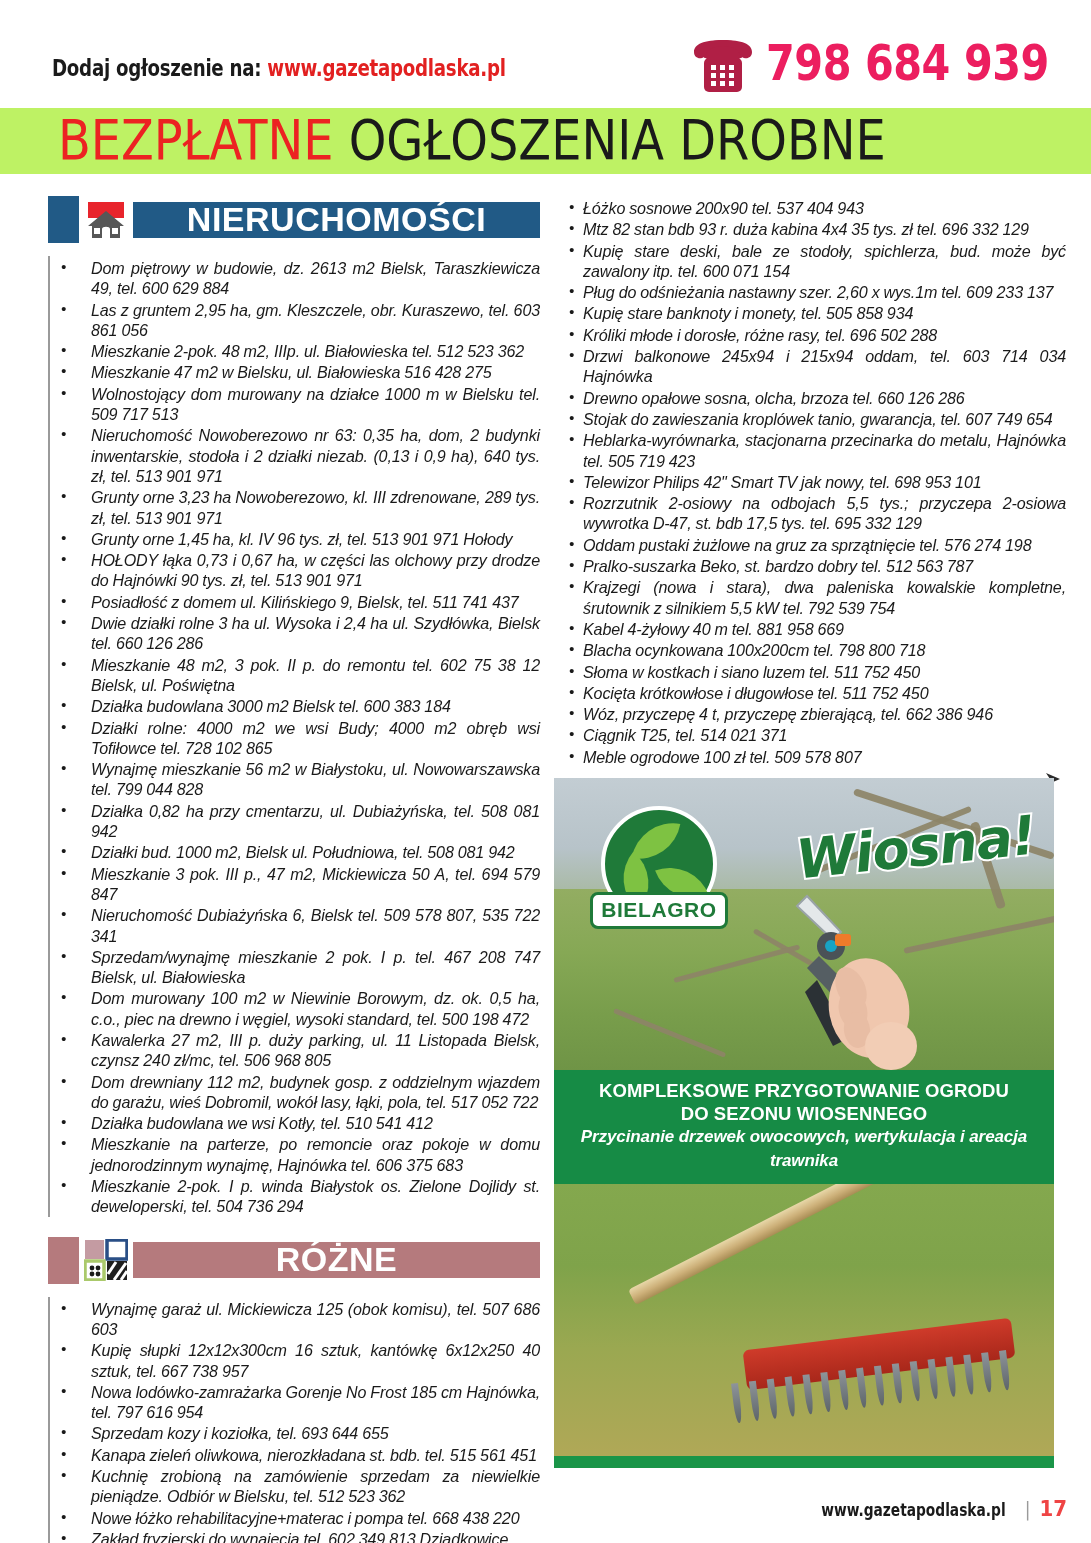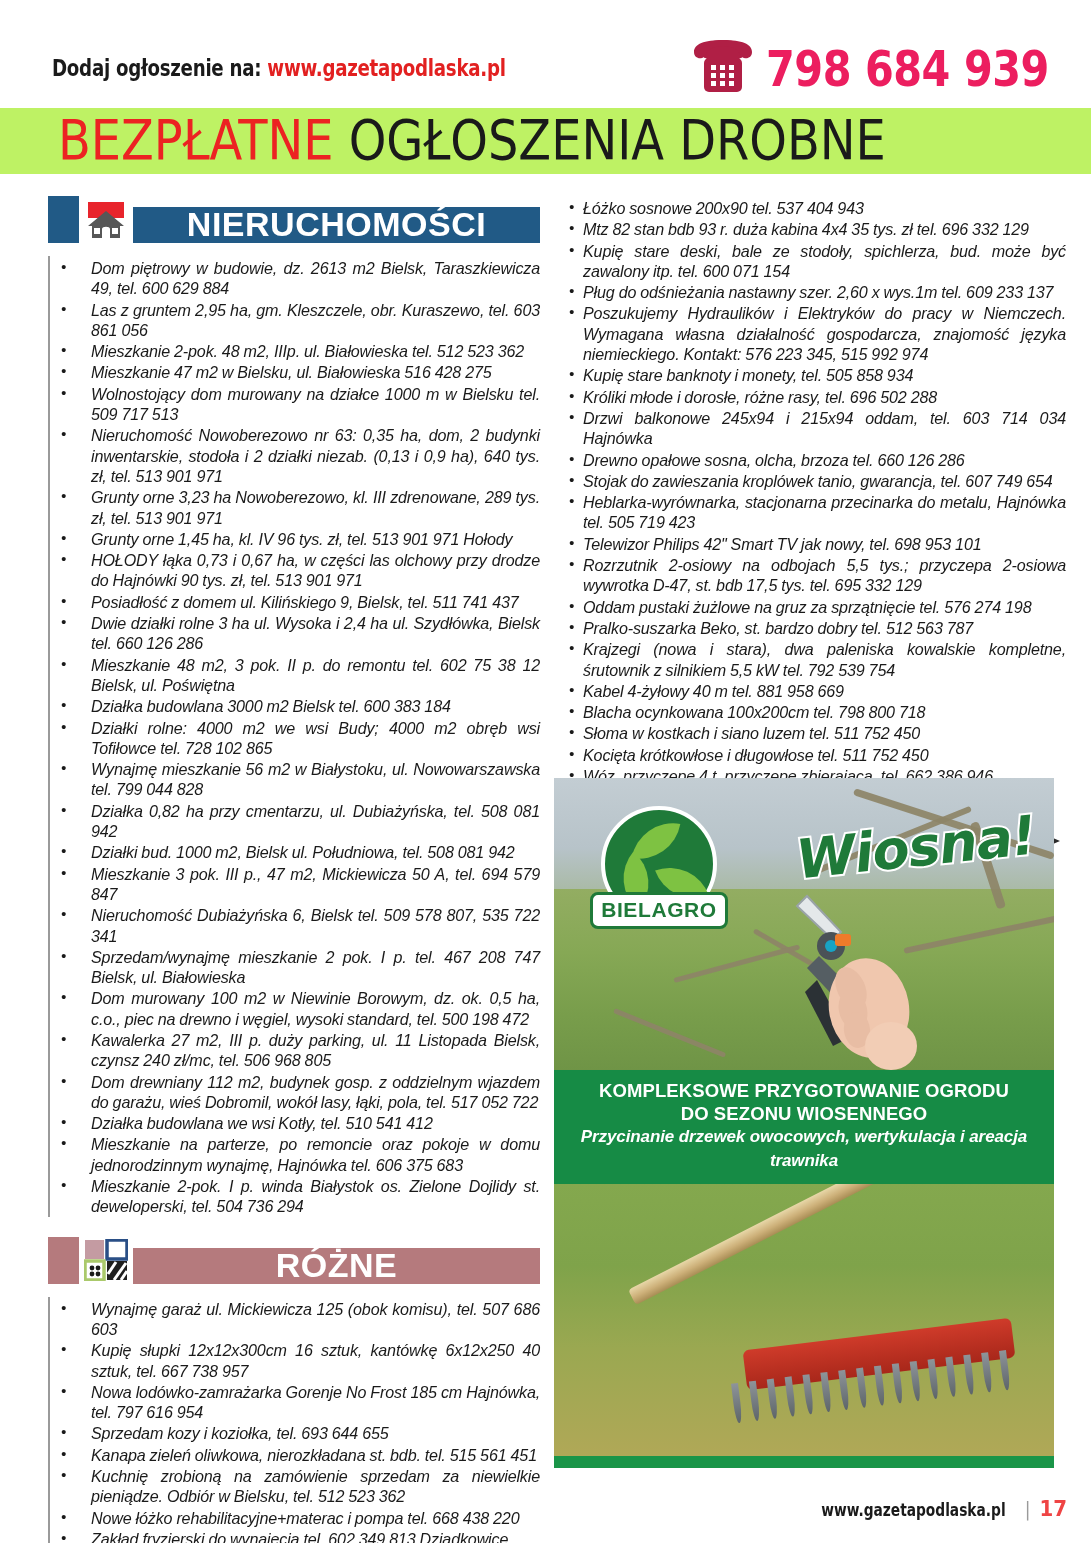--- a/index.html
+++ b/index.html
@@ -36,21 +36,21 @@
     transform-origin: left center;
   }
   .add-line .lbl { color: #1a1a1a; }
   .add-line .url { color: #e22020; }
 
   .phone-block {
     position: absolute;
     right: 18px;
     top: 38px;
     display: flex;
-    align-items: flex-end;
+    align-items: flex-start;
     gap: 10px;
   }
   .phone-icon { width: 66px; height: 56px; display:block; }
   .phone-number {
     font-size: 50px;
     font-weight: bold;
     color: #ec1e5f;
     letter-spacing: -0.5px;
     line-height: 1;
     font-family: "DejaVu Sans Condensed", "Liberation Sans", sans-serif;
@@ -93,21 +93,21 @@
   .col-right {
     position: absolute;
     left: 568px;
     top: 196px;
     width: 498px;
   }
 
   
   .sec-header {
     display: flex;
-    align-items: flex-end;
+    align-items: center;
     height: 47px;
     margin-bottom: 13px;
   }
   .sec-swatch { width: 31px; height: 47px; flex: none; }
   .sec-icon-wrap {
     width: 54px; height: 47px; flex: none;
     display: flex; align-items: center; justify-content: center;
   }
   .sec-bar {
     flex: 1;
@@ -468,21 +468,20 @@
     <li class="ad-item">Pompa do wody, opryskiwacz plecakowy 12-litrowy, łubianki plastikowe, piła spalinowa, worki polietyl. tel. 727 732 691</li>
   </ul>
 </div>
 
 <div class="col-right">
   <ul class="ad-list">
     <li class="ad-item">Łóżko sosnowe 200x90 tel. 537 404 943</li>
     <li class="ad-item">Mtz 82 stan bdb 93 r. duża kabina 4x4 35 tys. zł tel. 696 332 129</li>
     <li class="ad-item">Kupię stare deski, bale ze stodoły, spichlerza, bud. może być zawalony itp. tel. 600 071 154</li>
     <li class="ad-item">Pług do odśnieżania nastawny szer. 2,60 x wys.1m tel. 609 233 137</li>
-    <li class="ad-item">Poszukujemy Hydraulików i Elektryków do pracy w Niemczech. Wymagana własna działalność gospodarcza, znajomość języka niemieckiego. Kontakt: 576 223 345, 515 992 974</li>
     <li class="ad-item">Kupię stare banknoty i monety, tel. 505 858 934</li>
     <li class="ad-item">Króliki młode i dorosłe, różne rasy, tel. 696 502 288</li>
     <li class="ad-item">Drzwi balkonowe 245x94 i 215x94 oddam, tel. 603 714 034 Hajnówka</li>
     <li class="ad-item">Drewno opałowe sosna, olcha, brzoza tel. 660 126 286</li>
     <li class="ad-item">Stojak do zawieszania kroplówek tanio, gwarancja, tel. 607 749 654</li>
     <li class="ad-item">Heblarka-wyrównarka, stacjonarna przecinarka do metalu, Hajnówka tel. 505 719 423</li>
     <li class="ad-item">Telewizor Philips 42" Smart TV jak nowy, tel. 698 953 101</li>
     <li class="ad-item">Rozrzutnik 2-osiowy na odbojach 5,5 tys.; przyczepa 2-osiowa wywrotka D-47, st. bdb 17,5 tys. tel. 695 332 129</li>
     <li class="ad-item">Oddam pustaki żużlowe na gruz za sprzątnięcie tel. 576 274 198</li>
     <li class="ad-item">Pralko-suszarka Beko, st. bardzo dobry tel. 512 563 787</li>

